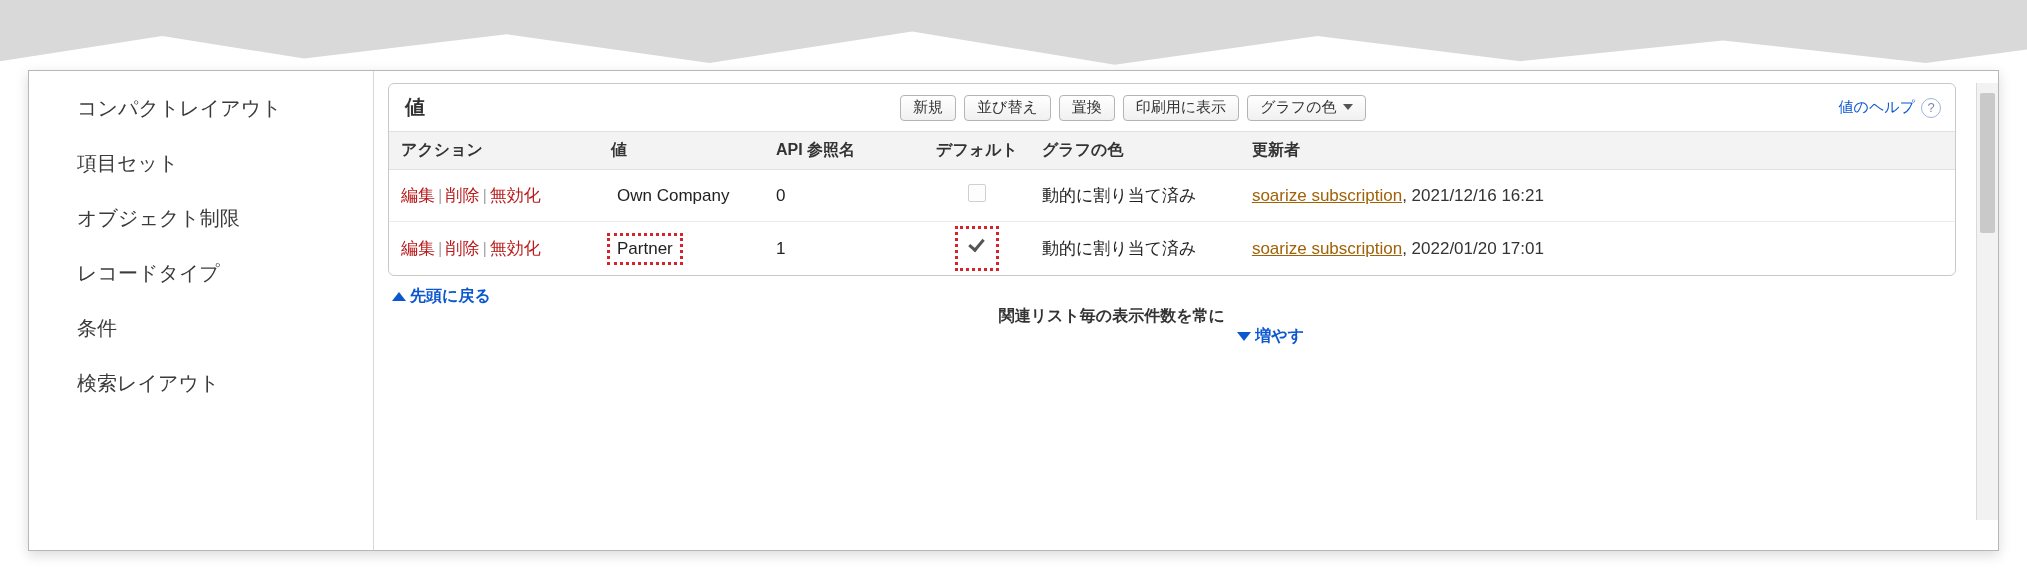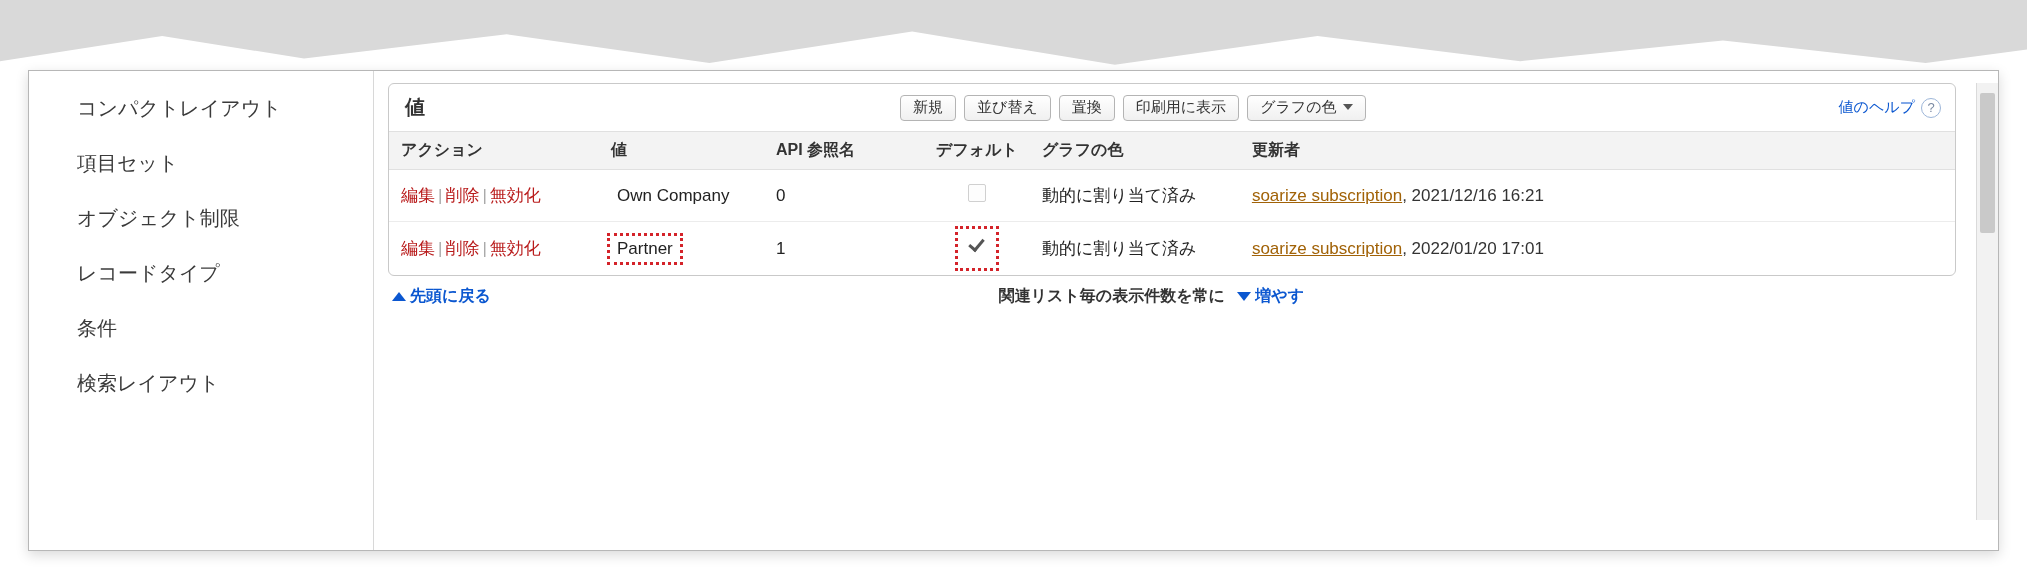--- a/index.html
+++ b/index.html
@@ -201,21 +201,21 @@
   }
   .footer-left { color: #0b57d0; cursor: pointer; display: flex; align-items: center; gap: 2px; }
   .footer-left .up-caret, .footer-right .down-caret {
     display: inline-block; width: 0; height: 0;
     border-left: 7px solid transparent;
     border-right: 7px solid transparent;
   }
   .footer-left .up-caret { border-bottom: 9px solid #0b57d0; margin-right: 2px; }
   .footer-right .down-caret { border-top: 9px solid #0b57d0; margin: 0 4px; }
   .footer-center { flex: 1; text-align: center; color: #333; }
-  .footer-right { color: #0b57d0; cursor: pointer; display: flex; align-items: center; }
+  .footer-right { color: #0b57d0; cursor: pointer; display: flex; align-items: center; margin-top: 40px; }
 
   .col-action { width: 210px; }
   .col-value  { width: 165px; }
   .col-api    { width: 160px; }
   .col-def    { width: 100px; }
   .col-color  { width: 210px; }
 </style>
 </head>
 <body>
 

